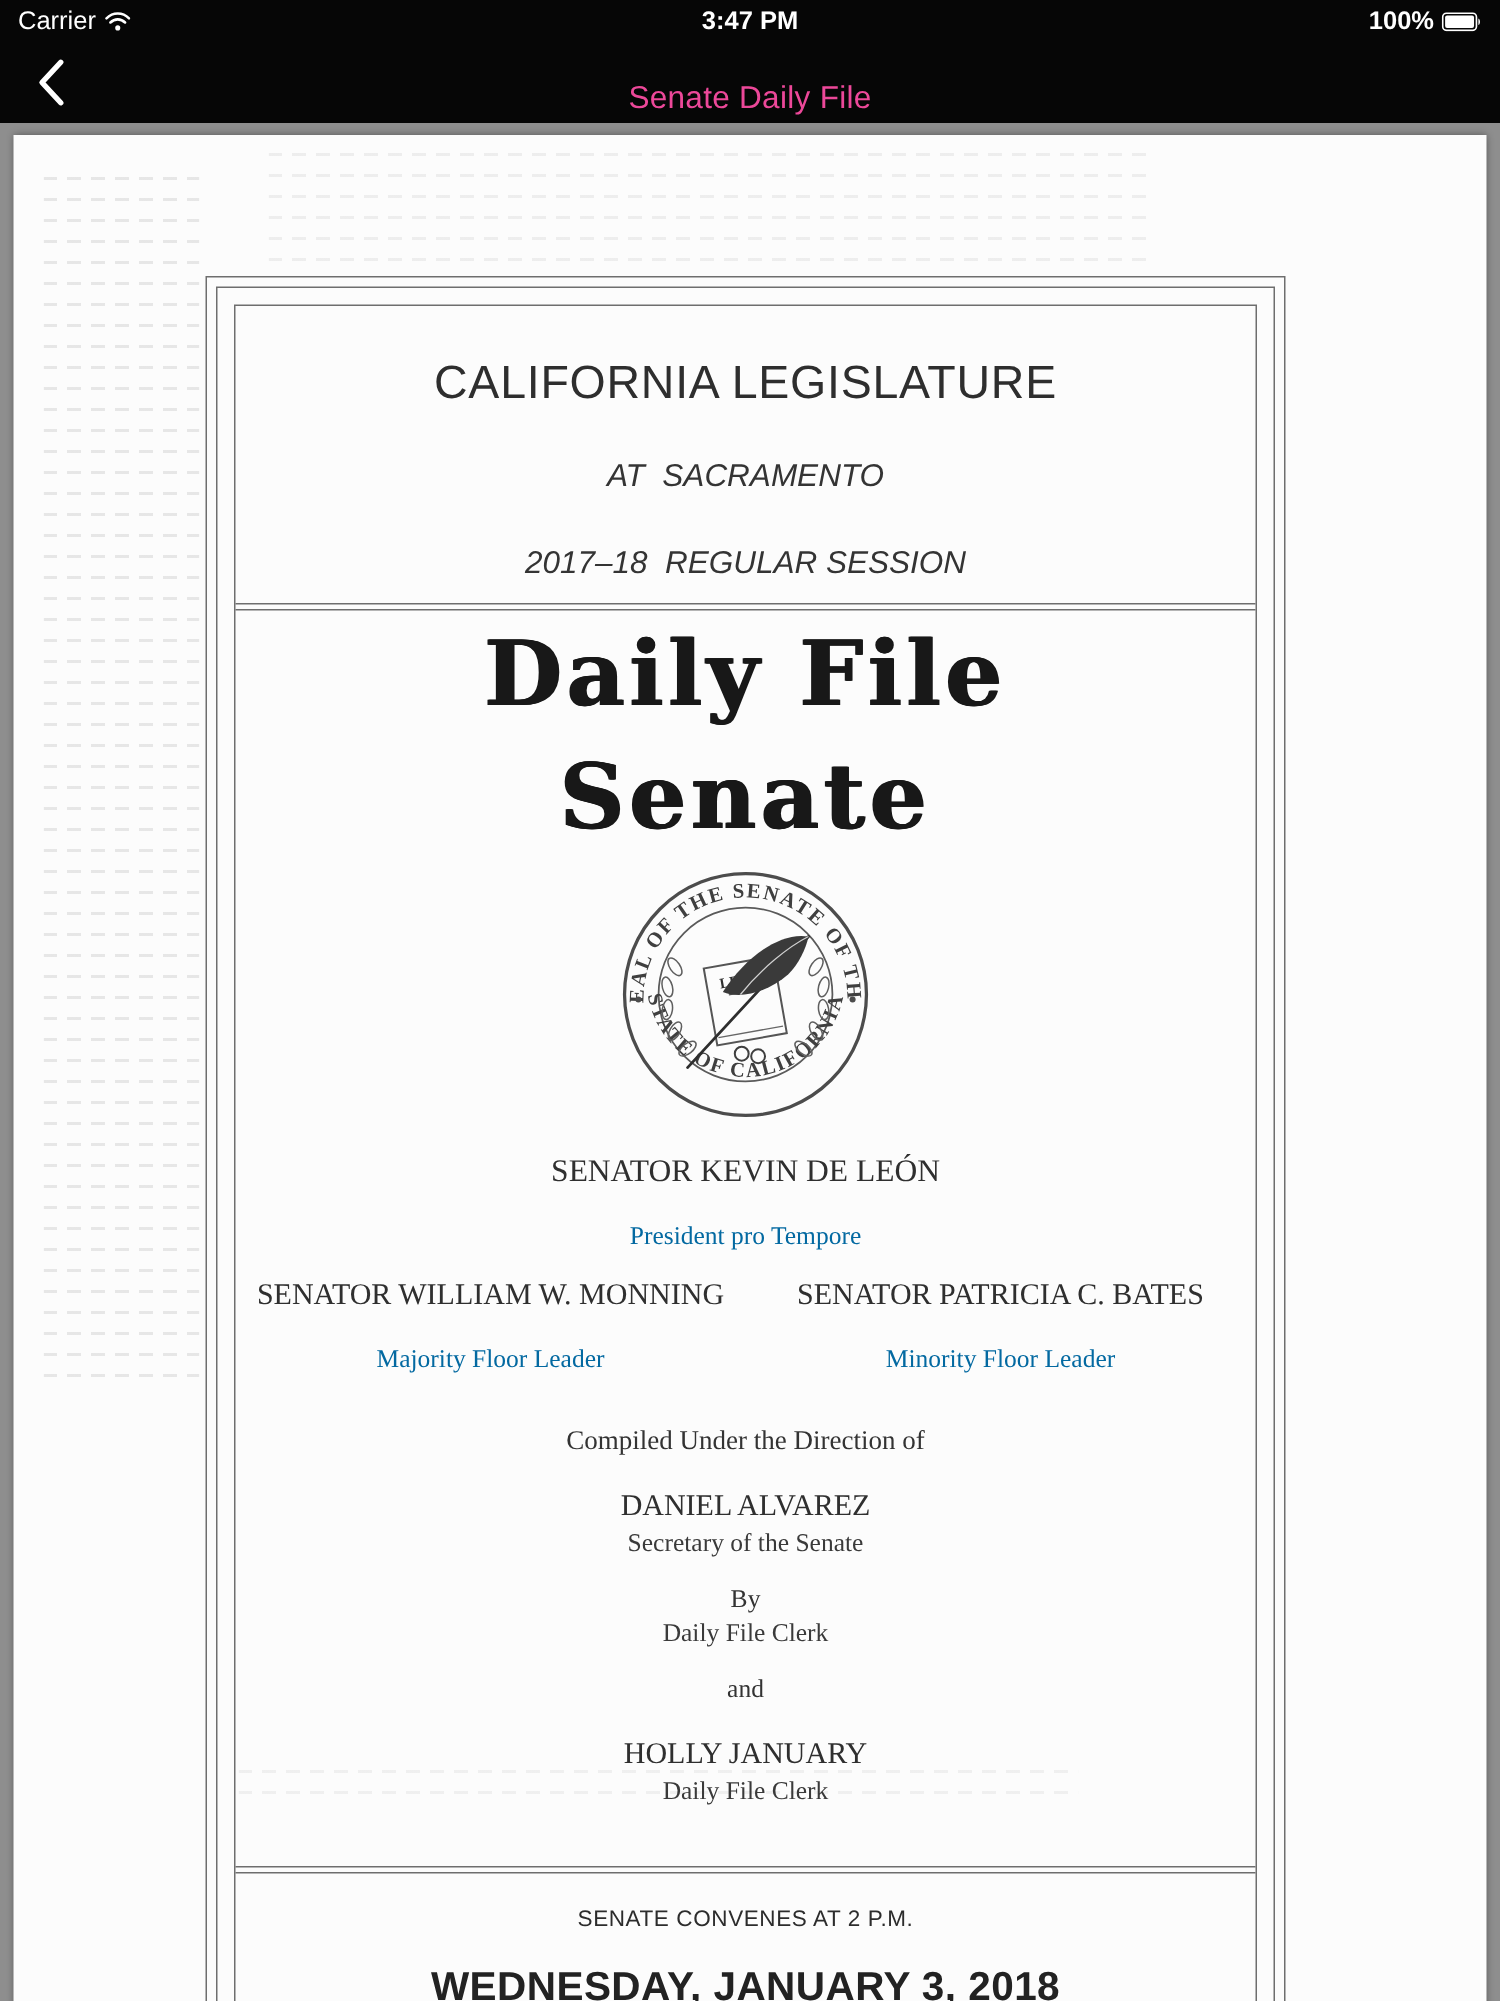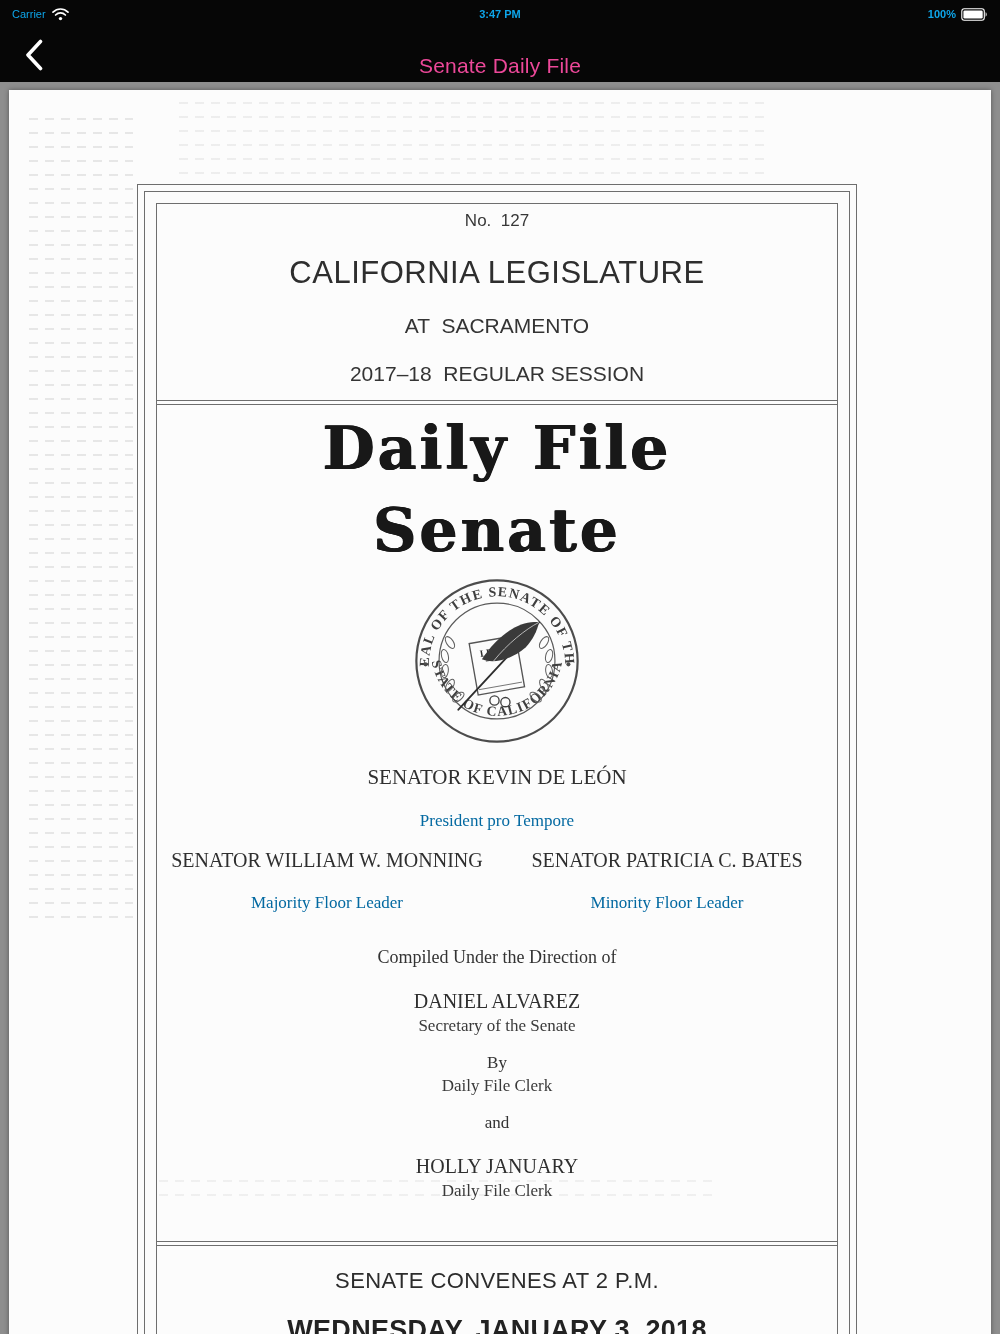--- a/index.html
+++ b/index.html
@@ -8,21 +8,21 @@
     --page-background:#fcfcfc;
     --ink:#333333;
     --frame-line:#6e6e6e;
   }
   *{margin:0;padding:0;box-sizing:border-box;}
   html,body{width:1000px;height:1334px;overflow:hidden;}
   body{background:var(--app-background,#8e8e8e);font-family:"Liberation Sans",sans-serif;position:relative;}
 
   
   .status-bar{position:absolute;top:0;left:0;right:0;height:28px;background:var(--header-bar,#060606);
-    color:#0ea5e9;display:flex;align-items:center;justify-content:space-between;padding:0 12px;font-size:11px;z-index:10;}
+    color:#ffffff;display:flex;align-items:center;justify-content:space-between;padding:0 12px;font-size:17px;z-index:10;}
   .sb-left{display:flex;align-items:center;gap:6px;}
   .sb-center{position:absolute;left:0;right:0;text-align:center;font-weight:bold;}
   .sb-right{display:flex;align-items:center;gap:5px;font-weight:bold;}
 
   
   .nav-bar{position:absolute;top:28px;left:0;right:0;height:54px;background:var(--header-bar,#060606);z-index:10;}
   .back-btn{position:absolute;left:16px;top:11px;width:36px;height:34px;background:none;border:none;cursor:pointer;}
   .nav-title{position:absolute;left:100px;right:100px;top:26px;text-align:center;color:#ec4899;font-size:21px;font-weight:500;letter-spacing:.2px;}
 
   
@@ -45,21 +45,21 @@
   .doc-frame-c{border:1px solid var(--frame-line,#6e6e6e);height:100%;color:var(--ink,#333);}
   .rule-double{height:5px;border-top:1px solid var(--frame-line,#6e6e6e);border-bottom:1px solid var(--frame-line,#6e6e6e);}
 
   section{text-align:center;}
   .pre{white-space:pre;}
 
   
   .sec-header{padding:8px 0 14px;}
   .doc-number{font-size:17px;line-height:18px;color:#383838;}
   .doc-title{font-size:31px;font-weight:400;letter-spacing:.5px;line-height:34px;margin-top:26px;color:#2e2e2e;}
-  .doc-sub{font-size:21px;line-height:24px;margin-top:24px;color:#343434;}
+  .doc-sub{font-size:21px;line-height:24px;margin-top:34px;color:#343434;font-style:italic;}
 
   
   .serif{font-family:"Liberation Serif",serif;}
   .blackletter{font-family:"DejaVu Serif",serif;font-weight:bold;font-size:60px;line-height:70px;
     letter-spacing:3px;color:#181818;text-shadow:.6px 0 0 currentColor,-.6px 0 0 currentColor;}
   .bl-1{margin-top:12px;}
   .bl-2{margin-top:8px;}
   .seal{margin-top:12px;}
   .seal-arc{font-family:"Liberation Serif",serif;font-size:16.5px;font-weight:600;letter-spacing:1.6px;fill:#3f3f3f;}
   .officer-name{font-size:21px;color:#2f2f2f;}
@@ -68,21 +68,21 @@
   .officer-row{display:flex;margin-top:18px;}
   .officer-col{flex:1;}
   .compiled{font-size:18px;margin-top:34px;}
   .staff-name{font-size:20px;margin-top:22px;color:#2f2f2f;}
   .staff-title{font-size:17px;margin-top:3px;color:#3a3a3a;}
   .conj{font-size:17px;margin-top:17px;}
   .sec-masthead{padding-bottom:40px;}
 
   
   .sec-convenes{padding-top:22px;color:#2c2c2c;}
-  .convenes-line{font-size:22px;letter-spacing:.4px;}
+  .convenes-line{font-size:15px;letter-spacing:.4px;}
   .date-line{font-size:27px;font-weight:bold;letter-spacing:.3px;line-height:32px;margin-top:20px;color:#222;}
 </style>
 </head>
 <body>
 
 <div class="status-bar">
   <div class="sb-left">
     <span>Carrier</span>
     <svg width="17" height="13" viewBox="0 0 17 13">
       <path d="M1 4.2 C3.2 2 5.7 1 8.5 1 C11.3 1 13.8 2 16 4.2" fill="none" stroke="#fff" stroke-width="1.7" stroke-linecap="round"></path>
@@ -114,21 +114,20 @@
   <div class="pdf-page">
     <div class="artifact artifact-left"></div>
     <div class="artifact artifact-top"></div>
     <div class="artifact artifact-mid"></div>
 
     <div class="doc-frame-a">
       <div class="doc-frame-b">
         <div class="doc-frame-c">
 
           <section class="sec-header">
-            <div class="doc-number pre">No.  127</div>
             <h1 class="doc-title pre">CALIFORNIA LEGISLATURE</h1>
             <div class="doc-sub pre">AT  SACRAMENTO</div>
             <div class="doc-sub pre">2017–18  REGULAR SESSION</div>
           </section>
 
           <div class="rule-double"></div>
 
           <section class="sec-masthead">
             <div class="blackletter bl-2">Daily File</div>
             <div class="blackletter bl-1">Senate</div>

